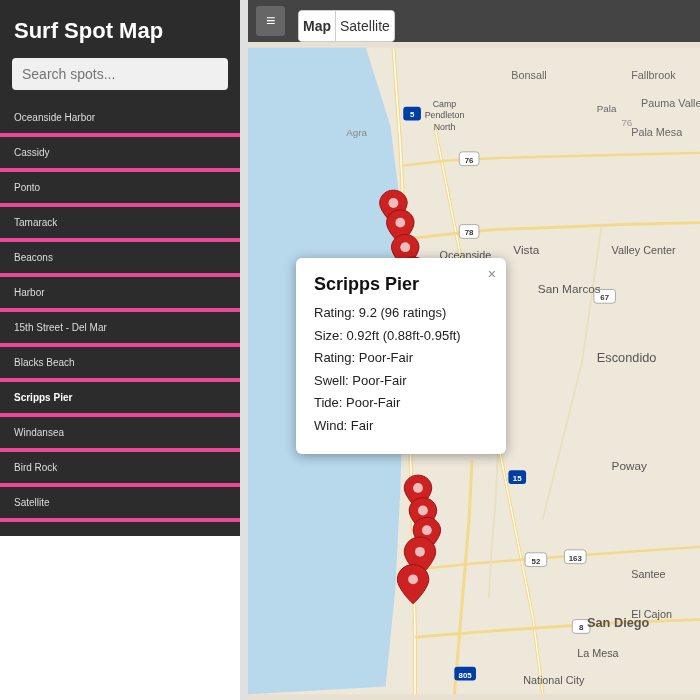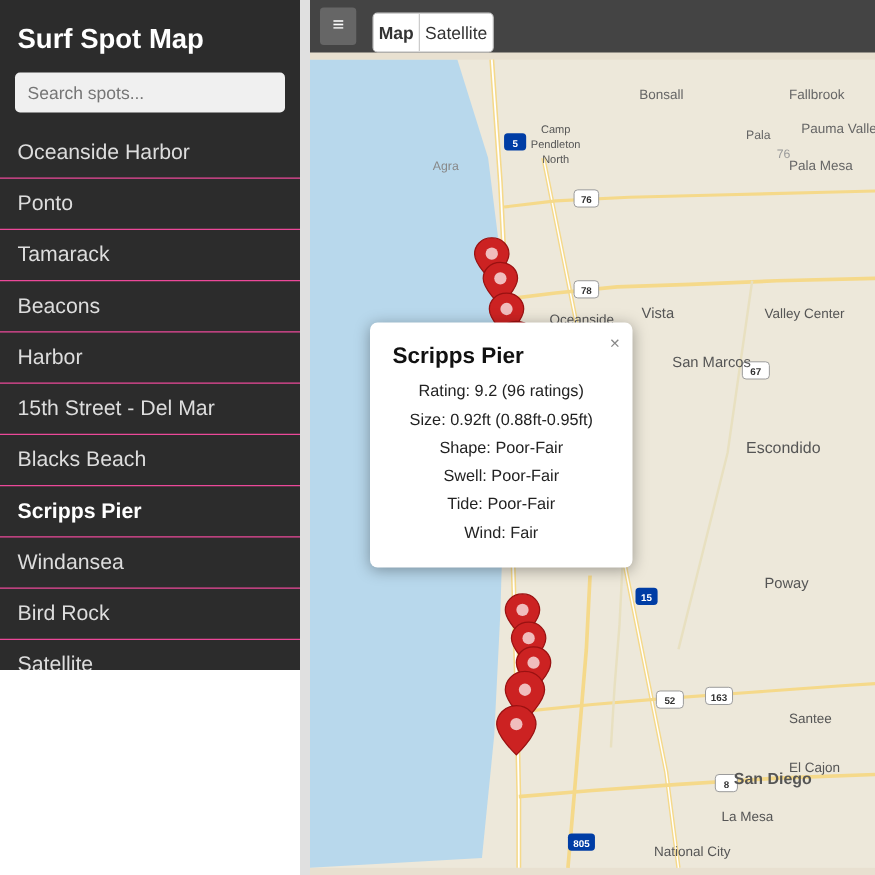--- a/index.html
+++ b/index.html
@@ -38,24 +38,24 @@
       color: #333;
       font-size: 14px;
     }
 
     .spot-list {
       list-style: none;
       flex: 1;
     }
     .spot-list li {
       padding: 10px 14px;
-      font-size: 17px;
+      font-size: 10px;
       color: #ddd;
       cursor: pointer;
-      border-bottom: 1px solid #ec4899;
+      border-bottom: 4px solid #ec4899;
     }
     .spot-list li.active { color: #fff; font-weight: bold; }
 
     
     .scrollbar-divider {
       width: 8px;
       background: #e0e0e0;
       height: 700px;
     }
 
@@ -149,33 +149,33 @@
       font-size: 18px;
       font-weight: bold;
       margin-bottom: 8px;
       color: #111;
     }
     .popup p {
       font-size: 13px;
       color: #222;
       margin-bottom: 3px;
       line-height: 1.5;
-      text-align: center;
     }
   </style>
 </head>
 <body>
 
 <div id="sidebar">
   <div class="app-title">Surf Spot Map</div>
   <div class="search-box">
     <input type="text" placeholder="Search spots..." style="">
   </div>
   <ul class="spot-list" id="spot-list">
       <li>Oceanside Harbor</li>
+      <li>Cassidy</li>
       <li>Ponto</li>
       <li>Tamarack</li>
       <li>Beacons</li>
       <li>Harbor</li>
       <li>15th Street - Del Mar</li>
       <li>Blacks Beach</li>
       <li class="active">Scripps Pier</li>
       <li>Windansea</li>
       <li>Bird Rock</li>
       <li>Satellite</li>
@@ -326,19 +326,19 @@
       <path d="M0,-22 C-10,-22 -16,-14 -16,-7 C-16,3 0,18 0,18 C0,18 16,3 16,-7 C16,-14 10,-22 0,-22Z" fill="#cc2222" stroke="#991111" stroke-width="1"></path>
       <circle cx="0" cy="-7" r="5" fill="#fff" opacity="0.7"></circle>
     </g>
   </svg>
 
   <div class="popup">
     <span class="popup-close">×</span>
     <h3>Scripps Pier</h3>
     <p>Rating: 9.2 (96 ratings)</p>
     <p>Size: 0.92ft (0.88ft-0.95ft)</p>
-    <p>Shape: Poor-Fair</p>
+    <p>Rating: Poor-Fair</p>
     <p>Swell: Poor-Fair</p>
     <p>Tide: Poor-Fair</p>
     <p>Wind: Fair</p>
   </div>
 
 </div>
 
 </body></html>

